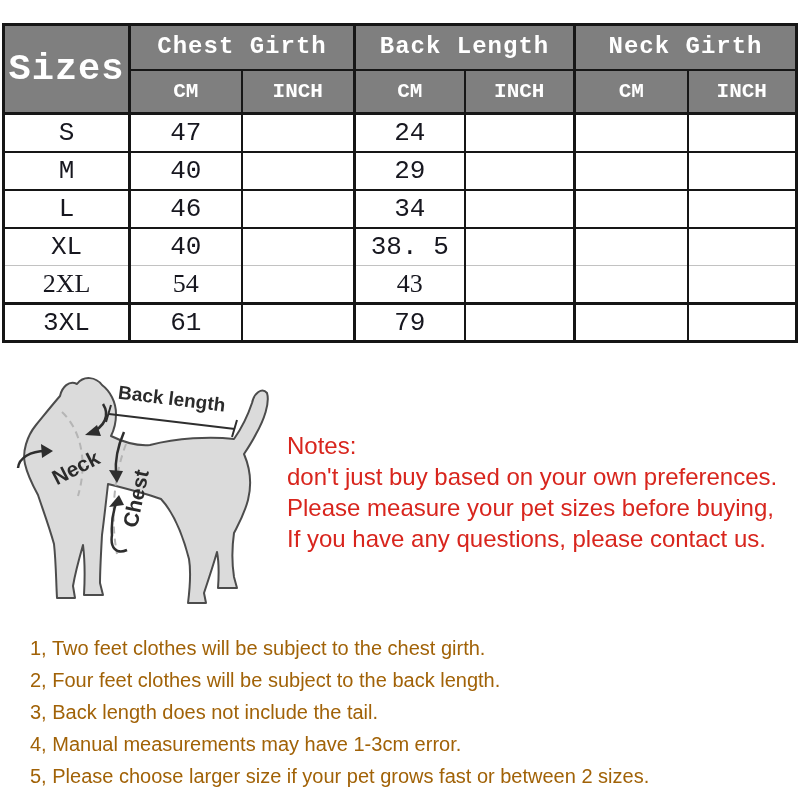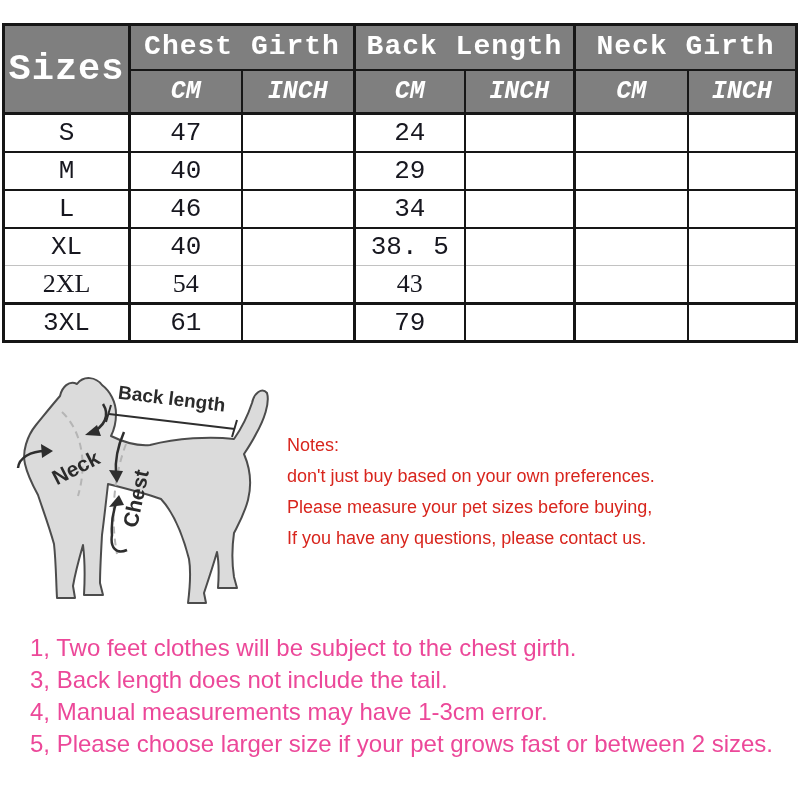--- a/index.html
+++ b/index.html
@@ -16,44 +16,44 @@
     border:3px solid #161616;
     font-family:"Liberation Mono","DejaVu Sans Mono",monospace;
     color:#17171f;
   }
   .size-chart th,.size-chart td{
     border:2px solid #161616;text-align:center;vertical-align:middle;
     padding:0;line-height:1;overflow:hidden;
   }
   .size-chart thead th{background:#7f7f7f;color:#ffffff;font-weight:bold;}
   .size-chart th.corner{font-size:37px;border-bottom-width:3px;letter-spacing:1px;margin-left:12px;}
-  .size-chart th.section{font-size:28px;letter-spacing:1px;}
-  .size-chart th.unit{font-size:25px;font-style:italic;}
+  .size-chart th.section{font-size:24px;letter-spacing:1px;}
+  .size-chart th.unit{font-size:21px;}
   .size-chart td{font-size:26px;}
   .size-chart tr.h1{height:45px;}
   .size-chart tr.h2{height:44px;}
   .size-chart tbody tr{height:38px;}
   .size-chart thead tr.h2 th{border-bottom-width:3px;}
   .size-chart .bR3{border-right-width:3px;}
   .size-chart tr.r-xl td{border-bottom:1px solid #c2c2c2;}
   .size-chart tr.r-2xl td{border-top:1px solid #c2c2c2;border-bottom-width:3px;font-family:Liberation Serif, serif;}
 
   
   .dog-wrap{position:absolute;left:5px;top:372px;width:285px;height:248px;}
   .dog-wrap svg{display:block;width:285px;height:248px;}
   .diag-label{font-family:"Liberation Sans",sans-serif;fill:#2b2b2b;font-weight:bold;}
 
   
   .notes{
     position:absolute;left:287px;top:430px;color:#d8251d;
-    font-size:18px;line-height:31px;white-space:nowrap;
+    font-size:24px;line-height:31px;white-space:nowrap;
   }
   .footnotes{
-    position:absolute;left:30px;top:632px;color:#ec4899;
-    font-size:24px;line-height:32px;white-space:nowrap;
+    position:absolute;left:30px;top:632px;color:#a16207;
+    font-size:20px;line-height:32px;white-space:nowrap;
   }
   .notes div,.footnotes div{white-space:nowrap;}
 </style>
 </head>
 <body>
 
 <div class="stage">
 
   <table class="size-chart">
     <colgroup>
@@ -200,18 +200,19 @@
 
   <div class="notes">
     <div>Notes:</div>
     <div>don't just buy based on your own preferences.</div>
     <div>Please measure your pet sizes before buying,</div>
     <div>If you have any questions, please contact us.</div>
   </div>
 
   <div class="footnotes">
     <div>1, Two feet clothes will be subject to the chest girth.</div>
+    <div>2, Four feet clothes will be subject to the back length.</div>
     <div>3, Back length does not include the tail.</div>
     <div>4, Manual measurements may have 1-3cm error.</div>
     <div>5, Please choose larger size if your pet grows fast or between 2 sizes.</div>
   </div>
 
 </div>
 
 </body></html>

